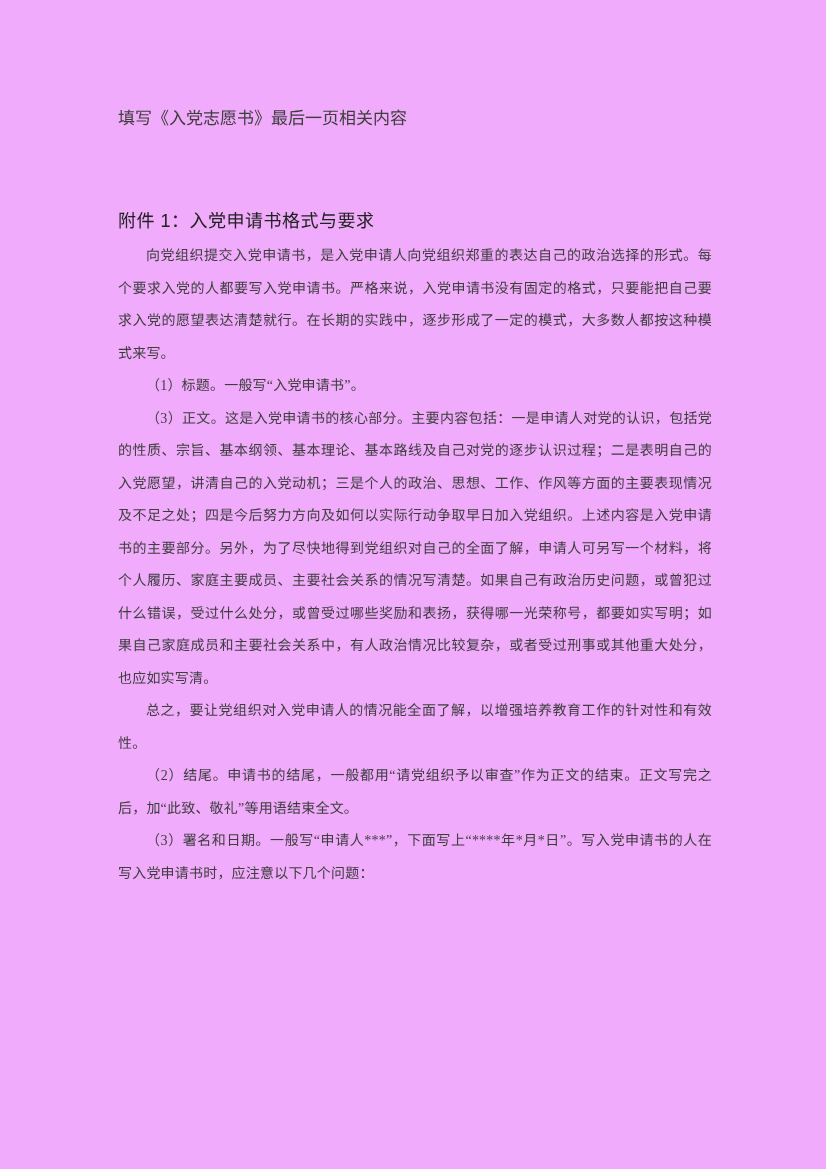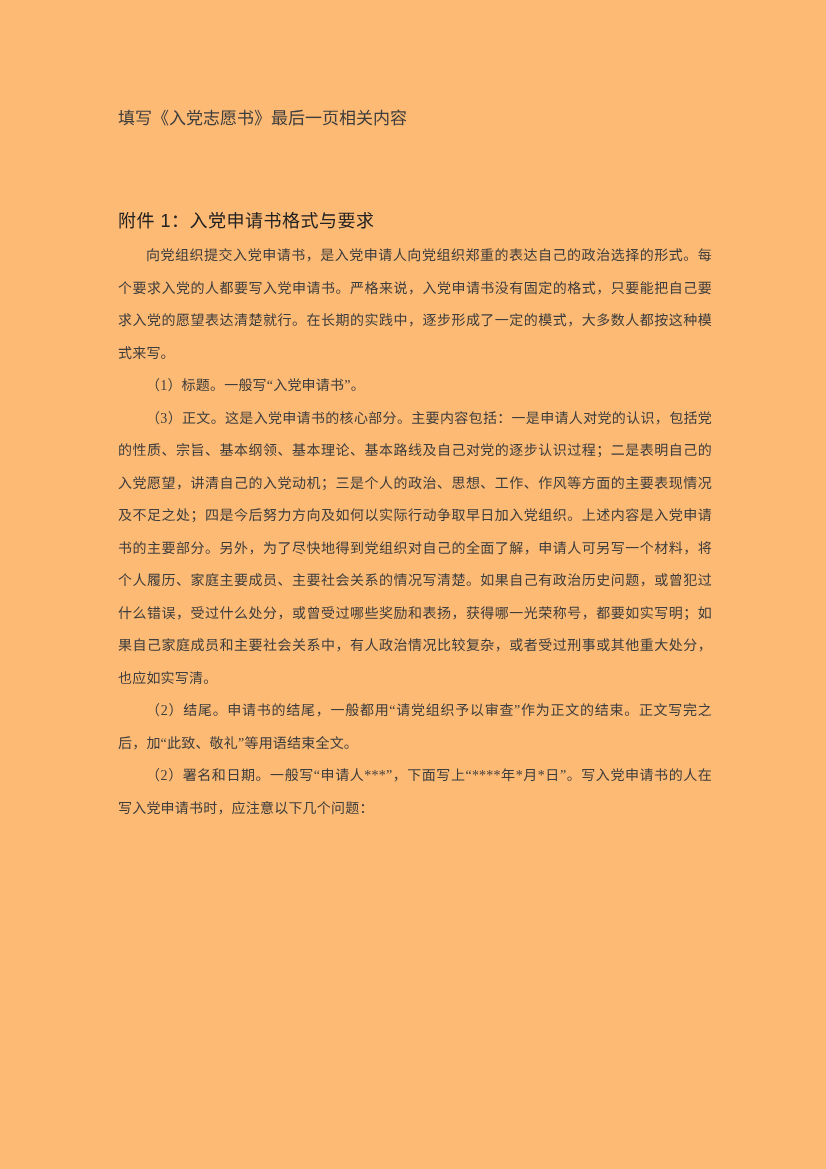--- a/index.html
+++ b/index.html
@@ -5,21 +5,21 @@
   * { box-sizing: border-box; }
   html, body {
     margin: 0;
     padding: 0;
     background: #ffffff;
   }
   .page {
     position: relative;
     width: 826px;
     height: 1169px;
-    background: #fdba74;
+    background: #f0abfc;
     overflow: hidden;
     font-family: "Liberation Serif", "DejaVu Serif", serif;
   }
   .content {
     position: absolute;
     left: 118px;
     top: 103px;
     width: 594px;
   }
   .carryover {
@@ -52,16 +52,17 @@
 </head>
 <body>
 
 <div class="page">
   <div class="content">
     <p class="carryover">填写《入党志愿书》最后一页相关内容</p>
     <h2 class="heading">附件 1：入党申请书格式与要求</h2>
     <p class="para">向党组织提交入党申请书，是入党申请人向党组织郑重的表达自己的政治选择的形式。每个要求入党的人都要写入党申请书。严格来说，入党申请书没有固定的格式，只要能把自己要求入党的愿望表达清楚就行。在长期的实践中，逐步形成了一定的模式，大多数人都按这种模式来写。</p>
     <p class="para">（1）标题。一般写“入党申请书”。</p>
     <p class="para">（3）正文。这是入党申请书的核心部分。主要内容包括：一是申请人对党的认识，包括党的性质、宗旨、基本纲领、基本理论、基本路线及自己对党的逐步认识过程；二是表明自己的入党愿望，讲清自己的入党动机；三是个人的政治、思想、工作、作风等方面的主要表现情况及不足之处；四是今后努力方向及如何以实际行动争取早日加入党组织。上述内容是入党申请书的主要部分。另外，为了尽快地得到党组织对自己的全面了解，申请人可另写一个材料，将个人履历、家庭主要成员、主要社会关系的情况写清楚。如果自己有政治历史问题，或曾犯过什么错误，受过什么处分，或曾受过哪些奖励和表扬，获得哪一光荣称号，都要如实写明；如果自己家庭成员和主要社会关系中，有人政治情况比较复杂，或者受过刑事或其他重大处分，也应如实写清。</p>
+    <p class="para">总之，要让党组织对入党申请人的情况能全面了解，以增强培养教育工作的针对性和有效性。</p>
     <p class="para">（2）结尾。申请书的结尾，一般都用“请党组织予以审查”作为正文的结束。正文写完之后，加“此致、敬礼”等用语结束全文。</p>
-    <p class="para">（2）署名和日期。一般写“申请人***”，下面写上“****年*月*日”。写入党申请书的人在写入党申请书时，应注意以下几个问题：</p>
+    <p class="para">（3）署名和日期。一般写“申请人***”，下面写上“****年*月*日”。写入党申请书的人在写入党申请书时，应注意以下几个问题：</p>
   </div>
 </div>
 
 </body></html>

